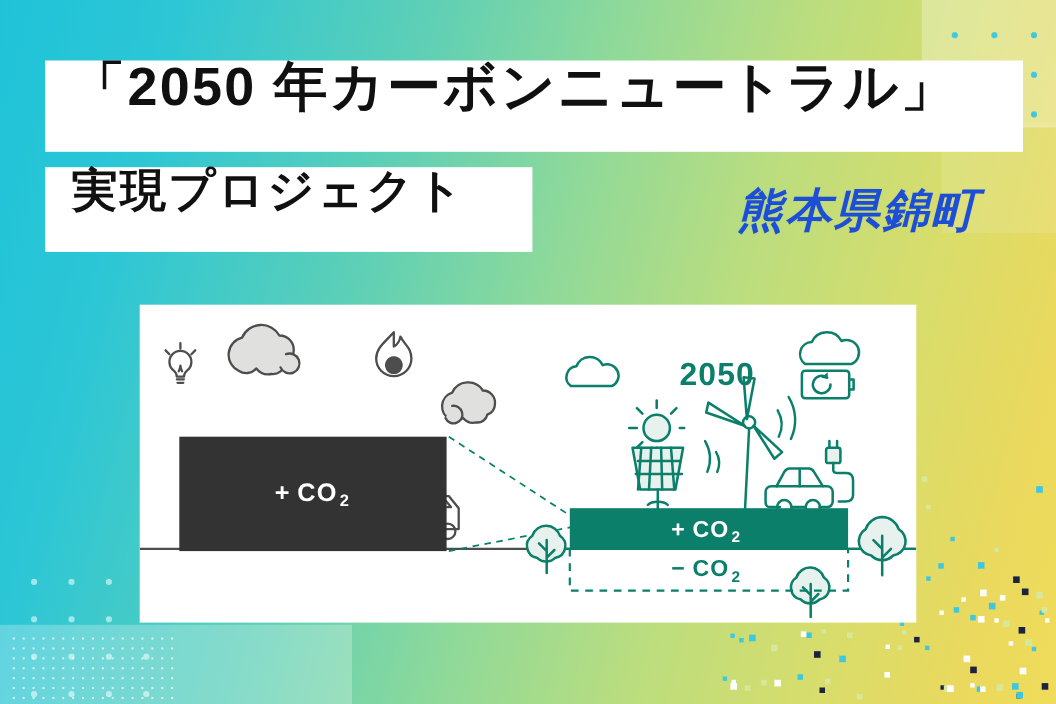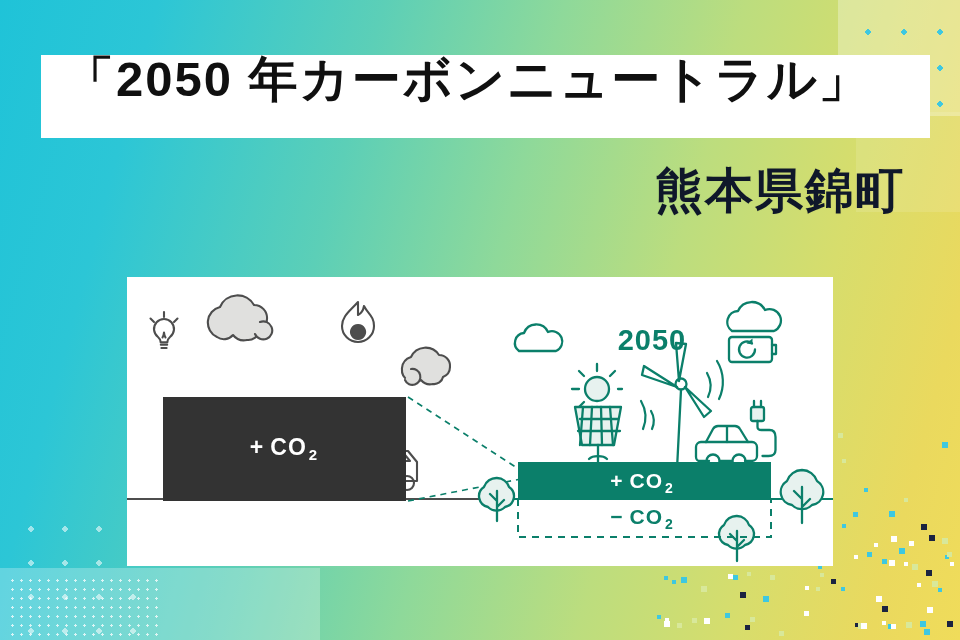--- a/index.html
+++ b/index.html
@@ -52,24 +52,25 @@
   .titlebox-1{left:41px;top:55px;width:889px;height:83px;}
   .titlebox-2{left:41px;top:152px;width:443px;height:77px;}
   .title-text{
     font-family:"Liberation Sans","DejaVu Sans",sans-serif;
     color:#101010;font-weight:700;white-space:nowrap;
   }
   .t1{font-size:49px;letter-spacing:2px;padding-left:24px;line-height:1;}
   .t2{font-size:42px;letter-spacing:2px;padding-left:24px;line-height:1;}
   .region{
     position:absolute;left:655px;top:160px;width:250px;height:62px;
-    color:#0f172a;font-size:48px;font-weight:700;letter-spacing:2px;
+    color:#1d4ed8;font-size:42px;font-weight:700;letter-spacing:2px;
     display:flex;align-items:center;justify-content:center;white-space:nowrap;
     font-family:"Liberation Sans","DejaVu Sans",sans-serif;
     text-shadow:0 0 2px rgba(0,0,0,.06);
+    font-style:italic;
   }
 
   
   .panel{
     position:absolute;left:127px;top:277px;width:706px;height:289px;
     background:#ffffff;overflow:hidden;
   }
   .panel svg{display:block;}
 </style>
 </head>
@@ -179,20 +180,23 @@
       <i style="left: 63.9px; top: 187.8px; width: 6px; height: 6px; background: rgb(255, 255, 255);"></i>
       <i style="left: 190.9px; top: 149.2px; width: 5px; height: 5px; background: rgb(27, 35, 64);"></i>
       <i style="left: 310.1px; top: 132.3px; width: 4px; height: 4px; background: rgb(255, 255, 255);"></i>
       <i style="left: 250.9px; top: 193.5px; width: 5px; height: 5px; background: rgb(255, 255, 255);"></i>
       <i style="left: 248.5px; top: 80.6px; width: 6px; height: 6px; background: rgb(62, 200, 224);"></i>
     </div>
 
   <div class="titlebox titlebox-1">
     <span class="title-text t1">「2050 年カーボンニュートラル」</span>
   </div>
+  <div class="titlebox titlebox-2">
+    <span class="title-text t2">実現プロジェクト</span>
+  </div>
   <div class="region">熊本県錦町</div>
 
   <div class="panel">
     <svg width="706" height="289" viewBox="0 0 706 289" xmlns="http://www.w3.org/2000/svg">
       <defs>
         <g id="cloudshape">
           <path d="M8,22 a13,13 0 0 1 9,-22 a16,16 0 0 1 15,-8 a16,16 0 0 1 15,11 a11,11 0 0 1 4,19 z"></path>
         </g>
       </defs>
 

